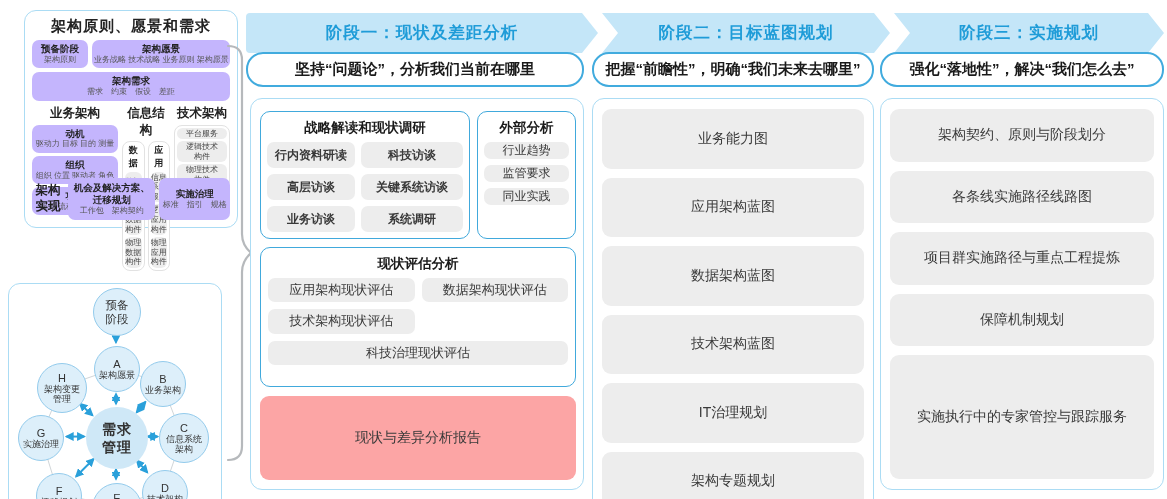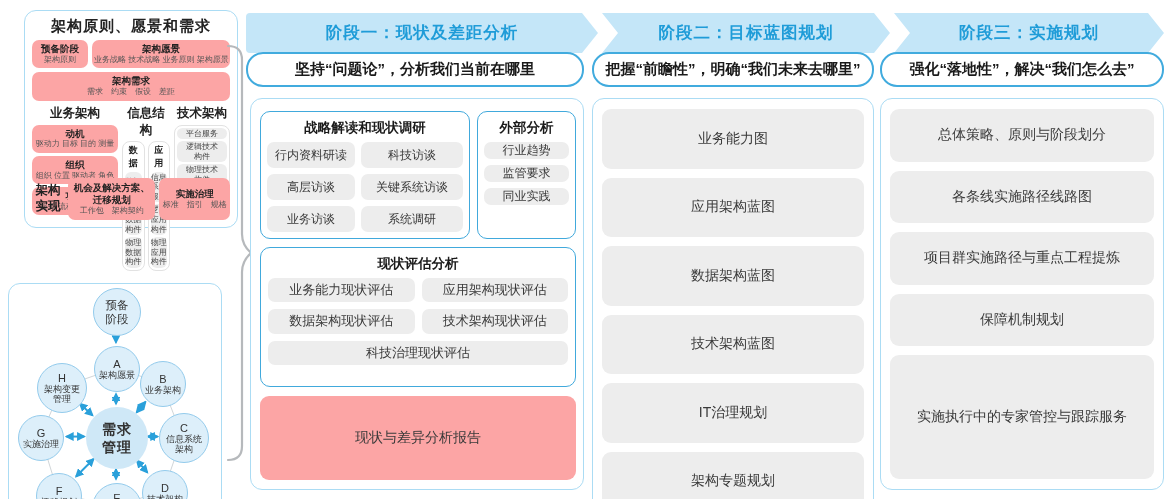--- a/index.html
+++ b/index.html
@@ -6,21 +6,21 @@
   html, body { width: 1167px; height: 499px; }
   body { font-family: "Liberation Sans", "DejaVu Sans", sans-serif; background: #fff; position: relative; overflow: hidden; }
   #stage { position: absolute; left: 0; top: 0; width: 1167px; height: 499px; }
 
   .panel { position: absolute; background: #fff; border: 1.5px solid #abdcf4; border-radius: 12px; }
 
   
   #left-top { left: 24px; top: 10px; width: 214px; height: 218px; padding: 6px 7px 7px; display: flex; flex-direction: column; gap: 4px; }
   .lt-title { text-align: center; font-weight: bold; font-size: 15px; color: #222; letter-spacing: 1px; }
   .row1 { display: flex; gap: 4px; }
-  .gbox { background: #fca5a5; border-radius: 7px; padding: 3px 2px; text-align: center; color: #333; }
+  .gbox { background: #c4b5fd; border-radius: 7px; padding: 3px 2px; text-align: center; color: #333; }
   .g-title { font-weight: bold; font-size: 9.5px; color: #222; white-space: pre-line; line-height: 1.25; }
   .g-sub { font-size: 8px; color: #555; white-space: nowrap; line-height: 1.3; }
   .prep-box { width: 56px; }
   .vision-box { flex: 1; overflow: hidden; }
   .arch-cols { display: flex; gap: 4px; flex: 1; min-height: 0; }
   .col-head { text-align: center; font-weight: bold; font-size: 12.5px; color: #222; }
   .col-b { width: 86px; display: flex; flex-direction: column; gap: 3px; }
   .col-b .gbox { flex: 1; display: flex; flex-direction: column; justify-content: center; }
   .col-i { flex: 1; display: flex; flex-direction: column; gap: 2px; min-width: 0; }
   .subcols { display: flex; gap: 3px; flex: 1; }
@@ -62,21 +62,21 @@
   
   #col1 { left: 250px; top: 98px; width: 334px; height: 392px; }
   #col2 { left: 592px; top: 98px; width: 282px; height: 424px; padding: 10px 9px; display: flex; flex-direction: column; gap: 9px; }
   #col3 { left: 880px; top: 98px; width: 284px; height: 392px; padding: 10px 9px; display: flex; flex-direction: column; gap: 9px; }
   .item-box { background: #ededed; border-radius: 9px; display: flex; align-items: center; justify-content: center; font-size: 14px; color: #3a3a3a; flex: 1; text-align: center; }
   .item-box.tall { flex: 2.35; }
 
   .bluebox { position: absolute; border: 1.5px solid #41a9dc; border-radius: 10px; background: #fff; }
   .bb-title { text-align: center; font-weight: bold; font-size: 13.5px; color: #1a1a1a; padding: 2px 0 5px; }
   #strategy { left: 9px; top: 12px; width: 210px; height: 128px; padding: 5px 6px 6px; display: flex; flex-direction: column; }
-  .pill-grid2 { display: grid; grid-template-columns: 88px 1fr; gap: 6px; flex: 1; }
+  .pill-grid2 { display: grid; grid-template-columns: 88px 1fr; gap: 6px; flex: 1; font-weight: bold; }
   .pill { background: #ededed; border-radius: 7px; display: flex; align-items: center; justify-content: center; font-size: 12px; color: #3a3a3a; }
   #external { left: 226px; top: 12px; width: 99px; height: 128px; padding: 5px 6px 6px; display: flex; flex-direction: column; }
   .pill-col { display: flex; flex-direction: column; gap: 6px; flex: 1; }
   #assessment { left: 9px; top: 148px; width: 316px; height: 140px; padding: 5px 7px 21px; display: flex; flex-direction: column; }
   .pill-grid2e { display: grid; grid-template-columns: 1fr 1fr; gap: 7px; flex: 1; }
   .pill-grid2e .pill { font-size: 13px; }
   .span2 { grid-column: 1 / span 2; }
   #report { position: absolute; left: 9px; top: 297px; width: 316px; height: 84px; background: #fca5a5; border-radius: 9px; display: flex; align-items: center; justify-content: center; font-size: 14px; color: #3a3a3a; }
 </style>
 </head>
@@ -256,40 +256,39 @@
       <div class="bb-title">外部分析</div>
       <div class="pill-col">
         <div class="pill">行业趋势</div>
         <div class="pill">监管要求</div>
         <div class="pill">同业实践</div>
       </div>
     </div>
     <div class="bluebox" id="assessment">
       <div class="bb-title">现状评估分析</div>
       <div class="pill-grid2e">
-        <div class="pill">业务能力现状评估</div>
         <div class="pill">应用架构现状评估</div>
         <div class="pill">数据架构现状评估</div>
         <div class="pill">技术架构现状评估</div>
         <div class="pill span2">科技治理现状评估</div>
       </div>
     </div>
     <div id="report">现状与差异分析报告</div>
   </div>
 
   <div class="panel" id="col2">
     <div class="item-box">业务能力图</div>
     <div class="item-box">应用架构蓝图</div>
     <div class="item-box">数据架构蓝图</div>
     <div class="item-box">技术架构蓝图</div>
     <div class="item-box">IT治理规划</div>
     <div class="item-box">架构专题规划</div>
   </div>
 
   <div class="panel" id="col3">
-    <div class="item-box">总体策略、原则与阶段划分</div>
+    <div class="item-box">架构契约、原则与阶段划分</div>
     <div class="item-box">各条线实施路径线路图</div>
     <div class="item-box">项目群实施路径与重点工程提炼</div>
     <div class="item-box">保障机制规划</div>
     <div class="item-box tall">实施执行中的专家管控与跟踪服务</div>
   </div>
 
 </div>
 
 </body></html>

